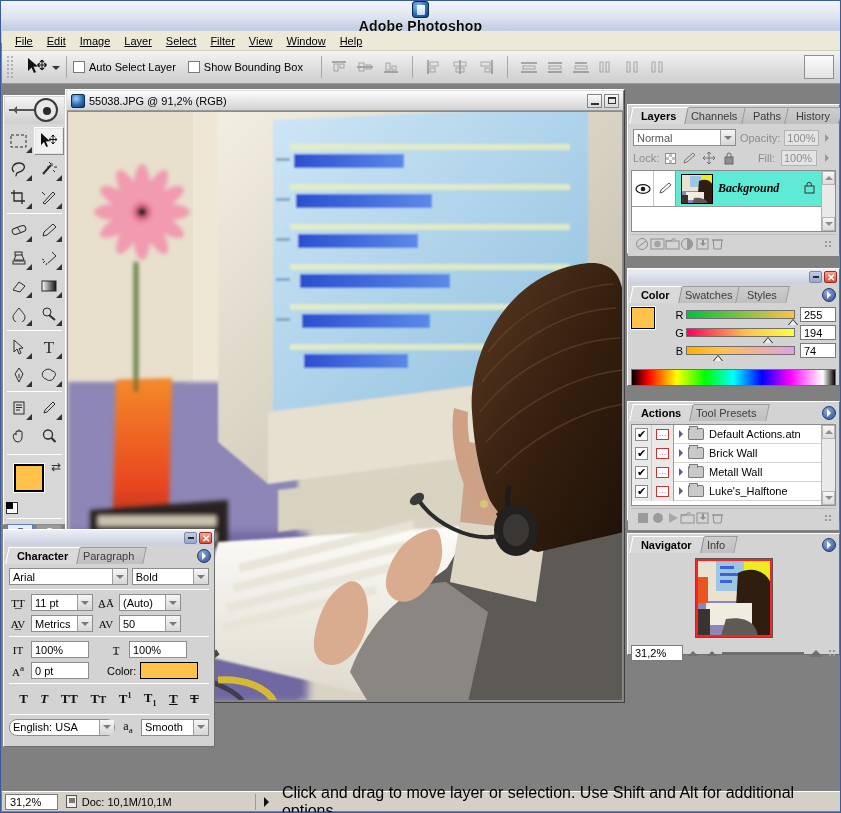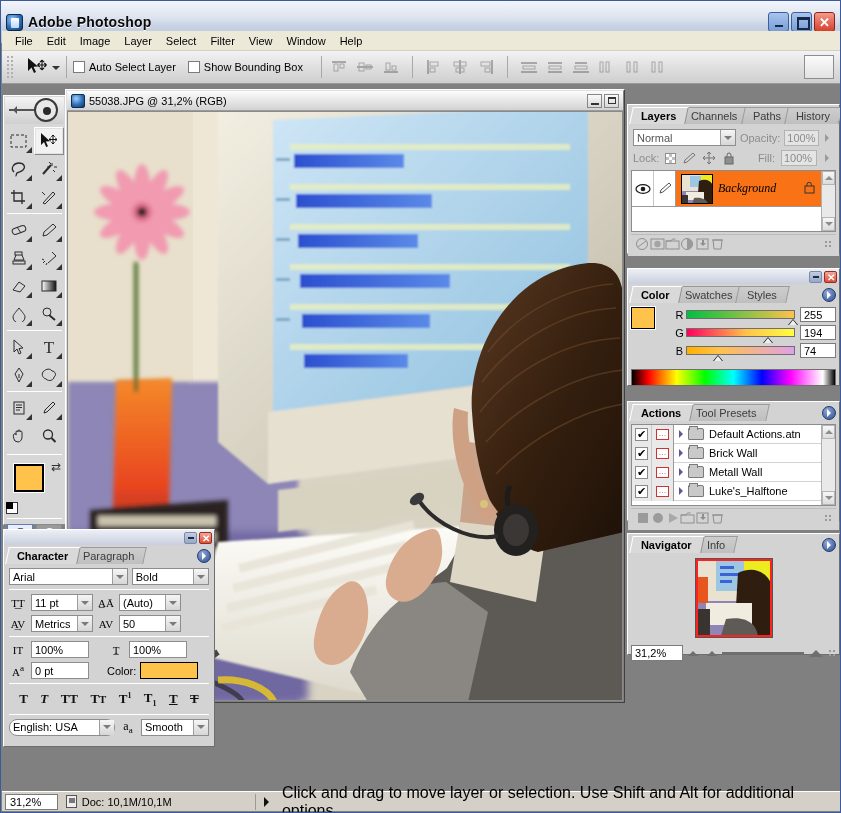--- a/index.html
+++ b/index.html
@@ -16,21 +16,21 @@
     width: 841px; height: 813px;
     background: #808080;
     border: 1px solid #3a5a9a;
     overflow: hidden;
   }
 
   
   .titlebar {
     position: absolute; left: 0; top: 0; width: 839px; height: 42px;
     background: linear-gradient(to bottom,#0d4fa8 0%,#2a72cf 8%,#3b8ae0 20%,#2e7ad6 52%,#1f63bd 88%,#164f9e 100%);
-    display: flex; align-items: center;
+    display: flex; align-items: center; flex-direction: column;
   }
   .titlebar.win {
     background: linear-gradient(to bottom,#f2f4fa 0%,#dde3ef 40%,#c8d2e4 60%,#b7c3da 100%);
   }
   .app-icon {
     width: 17px; height: 17px; margin-left: 5px; margin-right: 5px;
     border-radius: 3px;
     background: radial-gradient(circle at 35% 30%, #8fc4ff 0%, #2f6fb5 55%, #143a66 100%);
     border: 1px solid #0a2a4d;
     position: relative; flex: none;
@@ -60,21 +60,21 @@
   .glyph-max:after { content:""; position:absolute; width:9px;height:8px;border:2px solid #16294a;border-top-width:3px;top:4px;left:5px;}
   .glyph-x { font-weight: bold; font-size: 13px; line-height: 1; }
 
   
   .menubar {
     position: absolute; left: 1px; top: 30px; width: 838px; height: 20px;
     background: #ece9d8;
     display: flex; align-items: center; padding-left: 6px;
     border-bottom: 1px solid #d4d0c0;
   }
-  .menu-item { padding: 2px 7px; color: #000; font-size: 11px; cursor: default; }
+  .menu-item { padding: 2px 7px; color: #000; font-size: 11px; cursor: default; text-decoration: underline; }
 
   
   .optionsbar {
     position: absolute; left: 1px; top: 50px; width: 838px; height: 33px;
     background: linear-gradient(to bottom,#f3f3f3,#dcdcdc 60%,#cfcfcf);
     border-bottom: 1px solid #9a9a9a;
     display: flex; align-items: center;
   }
   .grip { width:8px;height:24px; margin-left:4px; margin-right:4px;
     background-image: radial-gradient(#b0b0b0 45%, transparent 46%);
@@ -262,22 +262,23 @@
       linear-gradient(45deg,#bfbfbf 25%,#fff 25%,#fff 75%,#bfbfbf 75%);
     background-size:6px 6px; background-position:0 0,3px 3px;
     border:1px solid #8f8f8f;
   }
   .layers-list {
     background:#fff; border:1px solid #8c8c8c; height: 62px; position:relative;
     display:flex;
   }
   .ll-main { flex:1; }
   .layer-row {
-    display:flex; align-items:center; height:36px; background:#f97316;
+    display:flex; align-items:center; height:36px; background:#5eead4;
     border-bottom:1px solid #9a9a9a;
+    font-weight:bold;
   }
   .lr-eye { width:22px;height:100%;display:flex;align-items:center;justify-content:center;
     background:#fff; border-right:1px solid #c6c6c6;}
   .lr-brush { width:22px;height:100%;display:flex;align-items:center;justify-content:center;
     background:#fff; border-right:1px solid #9a9a9a;}
   .lr-thumb {
     width:32px;height:30px;margin:0 5px; border:1px solid #000;
     overflow:hidden; position:relative; background:#666;
   }
   .lr-name { font-family:"Liberation Serif",serif; font-style:italic; font-size:12px; color:#000;}
@@ -707,21 +708,21 @@
             <path d="M6 8 h6 M9 5 v6" stroke="#2b2b2b"></path>
           </svg>
       </div>
     </div>
   </div>
 
   <div class="docwin">
     <div class="docwin-inner">
       <div class="doctitle">
         <div class="doc-ico"></div>
-        <div class="doc-title-text">55038.JPG @ 31,2% (RGB)</div>
+        <div class="doc-title-text">55038.JPG @ 91,2% (RGB)</div>
         <div class="doc-btns">
           <div class="doc-btn">
               <span class="m"></span>
             </div>
           <div class="doc-btn">
               <span class="x"></span>
             </div>
         </div>
       </div>
       <div class="canvas-wrap">

